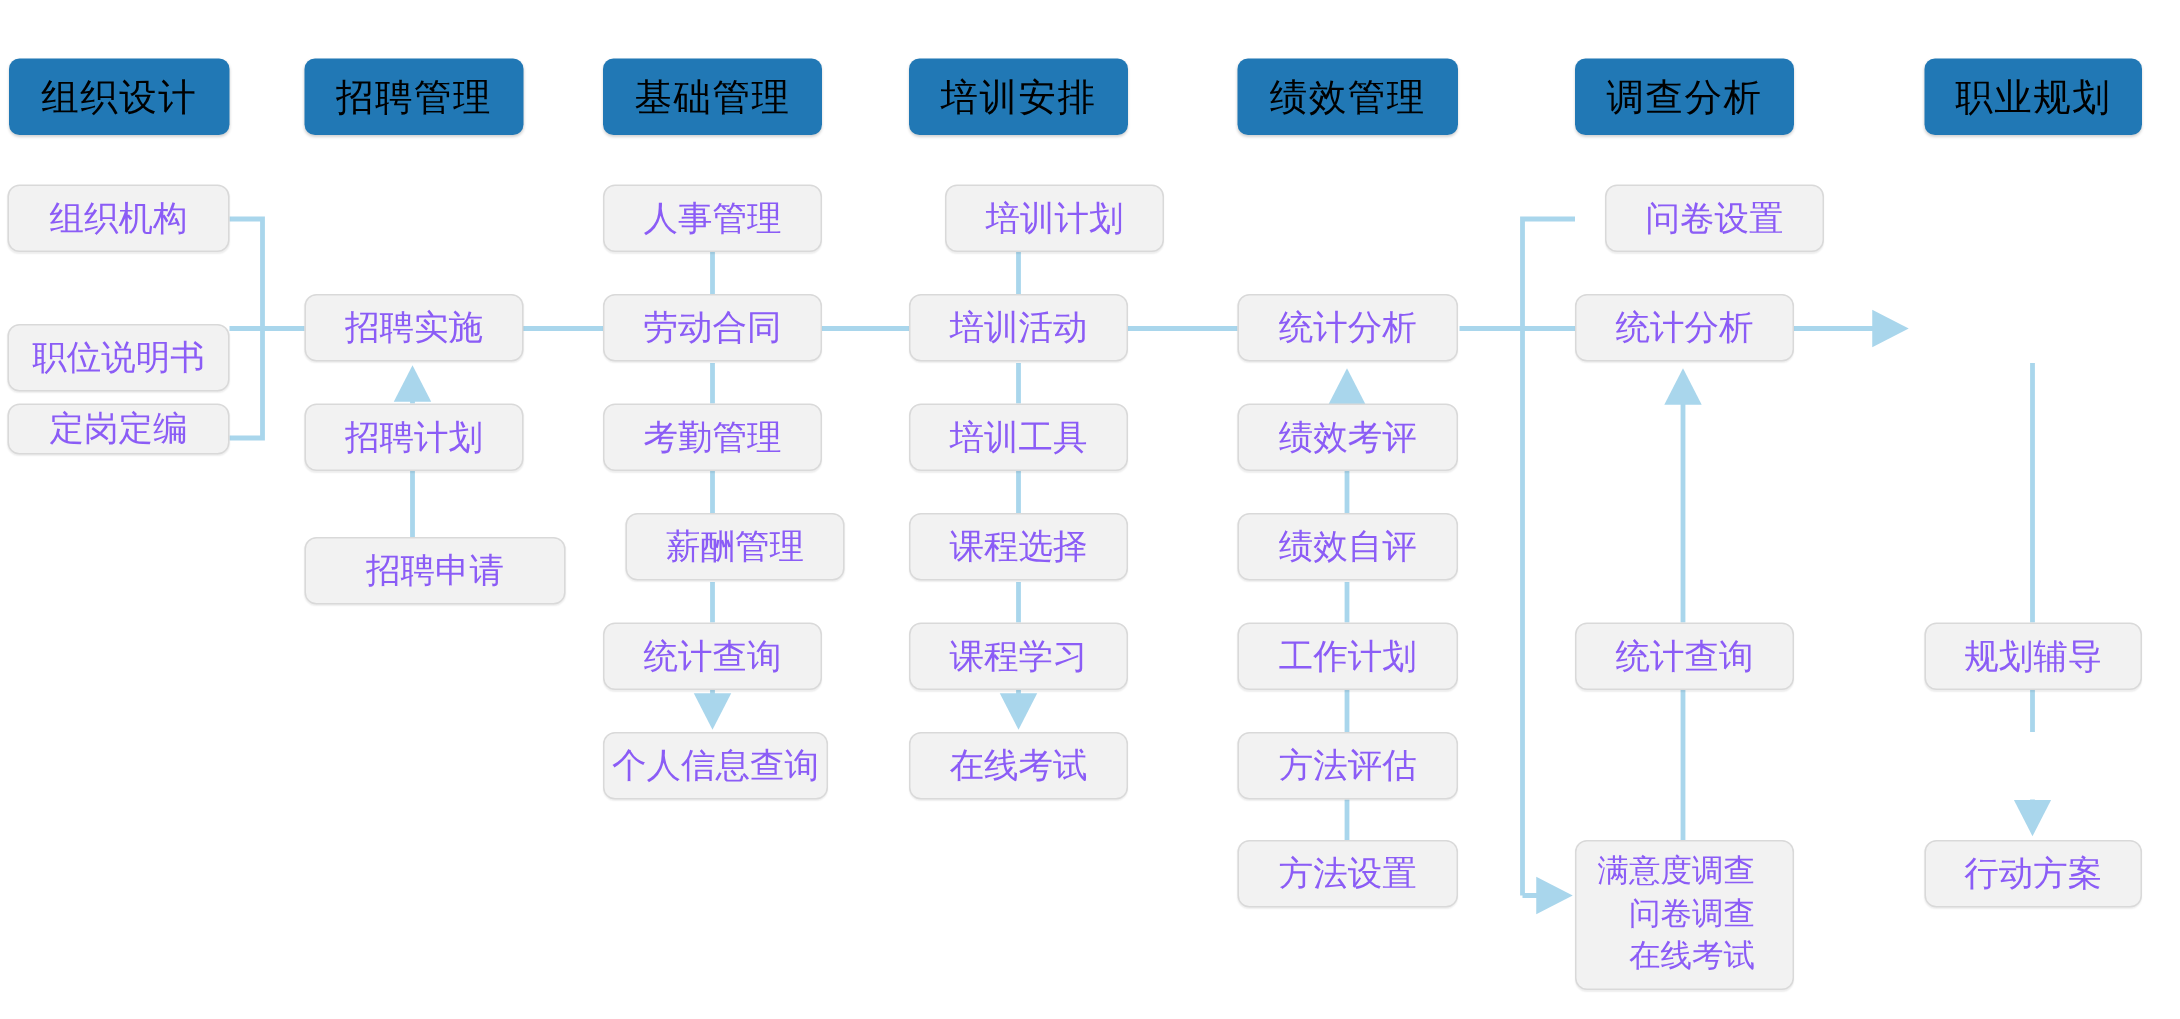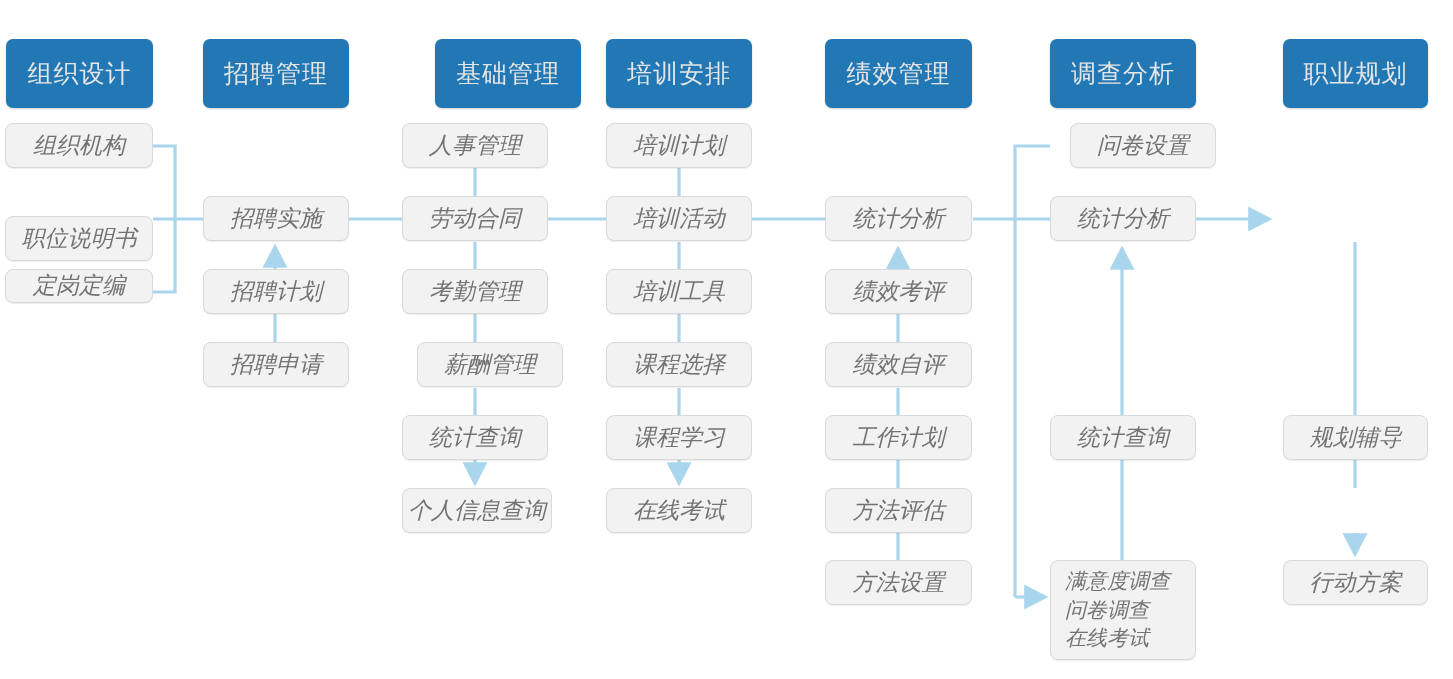--- a/index.html
+++ b/index.html
@@ -18,51 +18,50 @@
   #wires{
     position:absolute;
     left:0;top:0;
     width:1453px;height:679px;
     pointer-events:none;
     z-index:1;
   }
   
   .hdr{
     position:absolute;
-    height:69px;
+    height:51px;
     border-radius:7px;
     background:#2178b5;
-    color:#e5e5e5;
+    color:#000000;
     display:flex;
     align-items:center;
     justify-content:center;
     font-size:25px;
     letter-spacing:1px;
     box-shadow:0 1px 2px rgba(0,0,0,.18);
     z-index:3;
     white-space:nowrap;
   }
   
   .node{
     position:absolute;
     box-sizing:border-box;
     background:#f2f2f2;
     border:1px solid #d9d9d9;
     border-radius:8px;
-    color:#737373;
+    color:#8b5cf6;
     display:flex;
     align-items:center;
     justify-content:center;
     font-size:23px;
     line-height:1.12;
-    text-align:left;
+    text-align:right;
     box-shadow:0 1px 1px rgba(0,0,0,.07);
     z-index:2;
     white-space:nowrap;
-    font-style:italic;
   }
   .node.small{font-size:17px;}
   .node.multi{
     flex-direction:column;
     align-items:flex-start;
     justify-content:center;
     padding-left:14px;
     font-size:21px;
     line-height:1.38;
     white-space:pre-line;
@@ -131,34 +130,34 @@
   <div class="hdr" style="left:6px;top:39px;width:147px;">组织设计</div>
 
   <div class="node" style="left:5px;top:123px;width:148px;height:45px;">组织机构</div>
   <div class="node" style="left:5px;top:196px;width:148px;height:45px;margin-top:20px;">职位说明书</div>
   <div class="node" style="left:5px;top:269px;width:148px;height:34px;">定岗定编</div>
 
   <div class="hdr" style="left:203px;top:39px;width:146px;">招聘管理</div>
 
   <div class="node" style="left:203px;top:196px;width:146px;height:45px;">招聘实施</div>
   <div class="node" style="left:203px;top:269px;width:146px;height:45px;">招聘计划</div>
-  <div class="node" style="left:203px;top:342px;width:146px;height:45px;">招聘申请</div>
+  <div class="node" style="left:203px;top:358px;width:174px;height:45px;">招聘申请</div>
 
-  <div class="hdr" style="left:402px;top:39px;width:146px;margin-left:33px;">基础管理</div>
+  <div class="hdr" style="left:402px;top:39px;width:146px;">基础管理</div>
 
   <div class="node" style="left:402px;top:123px;width:146px;height:45px;">人事管理</div>
   <div class="node" style="left:402px;top:196px;width:146px;height:45px;">劳动合同</div>
   <div class="node" style="left:402px;top:269px;width:146px;height:45px;">考勤管理</div>
   <div class="node" style="left:402px;top:342px;width:146px;height:45px;margin-left:15px;">薪酬管理</div>
   <div class="node" style="left:402px;top:415px;width:146px;height:45px;">统计查询</div>
   <div class="node" style="left:402px;top:488px;width:150px;height:45px;">个人信息查询</div>
 
   <div class="hdr" style="left:606px;top:39px;width:146px;">培训安排</div>
 
-  <div class="node" style="left:606px;top:123px;width:146px;height:45px;">培训计划</div>
+  <div class="node" style="left:630px;top:123px;width:146px;height:45px;">培训计划</div>
   <div class="node" style="left:606px;top:196px;width:146px;height:45px;">培训活动</div>
   <div class="node" style="left:606px;top:269px;width:146px;height:45px;">培训工具</div>
   <div class="node" style="left:606px;top:342px;width:146px;height:45px;">课程选择</div>
   <div class="node" style="left:606px;top:415px;width:146px;height:45px;">课程学习</div>
   <div class="node" style="left:606px;top:488px;width:146px;height:45px;">在线考试</div>
 
   <div class="hdr" style="left:825px;top:39px;width:147px;">绩效管理</div>
 
   <div class="node" style="left:825px;top:196px;width:147px;height:45px;">统计分析</div>
   <div class="node" style="left:825px;top:269px;width:147px;height:45px;">绩效考评</div>

